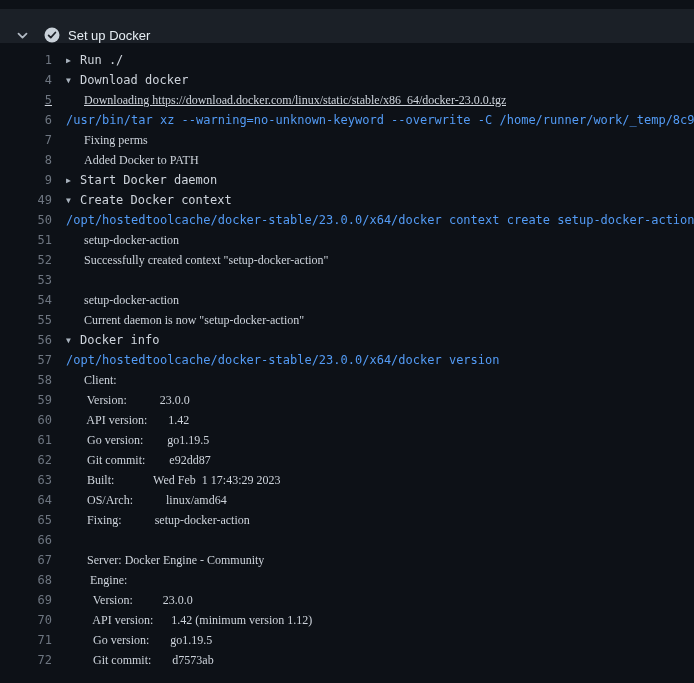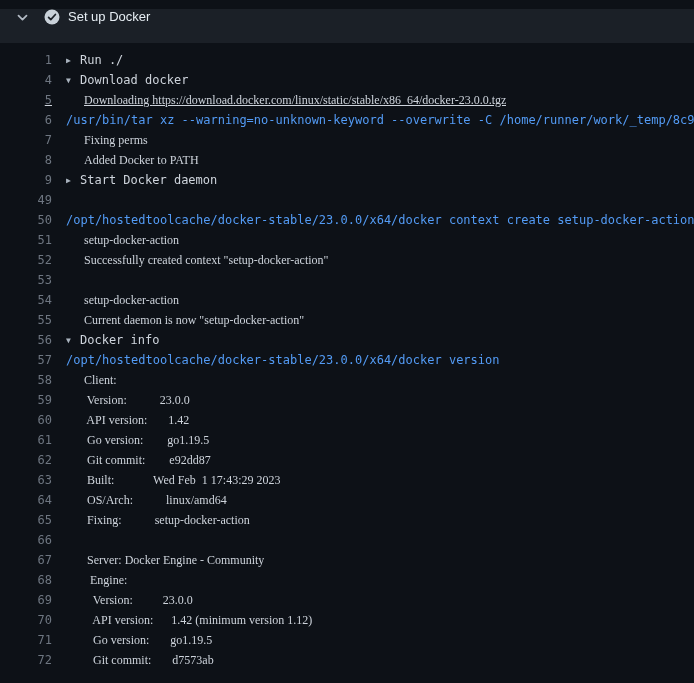--- a/index.html
+++ b/index.html
@@ -14,21 +14,21 @@
   html,body{margin:0;padding:0;}
   body{
     width:694px;height:683px;overflow:hidden;
     background:var(--bg);
     font-family:"Liberation Sans", sans-serif;
   }
   .step-header{
     margin-top:9px;
     height:34px;
     background:var(--header-bg);
-    display:flex;align-items:flex-start;
+    display:flex;align-items:flex-end;
     padding:0 14px;
     cursor:pointer;
   }
   .chev{display:flex;align-items:center;justify-content:center;width:16px;height:16px;flex:none;}
   .status{display:flex;align-items:center;justify-content:center;width:16px;height:16px;flex:none;margin-left:14px;}
   .step-title{
     margin-left:8px;
     color:#e6edf3;
     font-size:13px;
     font-weight:400;
@@ -75,21 +75,21 @@
 </div>
 
 <div class="log">
     <div class="row group"><span class="ln">1</span><span class="content"><span class="arrow">▶</span>Run ./</span></div>
     <div class="row group"><span class="ln">4</span><span class="content"><span class="arrow">▼</span>Download docker</span></div>
     <div class="row link"><span class="ln">5</span><span class="content">Downloading <span class="link">https://download.docker.com/linux/static/stable/x86_64/docker-23.0.0.tgz</span></span></div>
     <div class="row command"><span class="ln">6</span><span class="content">/usr/bin/tar xz --warning=no-unknown-keyword --overwrite -C /home/runner/work/_temp/8c93</span></div>
     <div class="row text"><span class="ln">7</span><span class="content">Fixing perms</span></div>
     <div class="row text"><span class="ln">8</span><span class="content">Added Docker to PATH</span></div>
     <div class="row group"><span class="ln">9</span><span class="content"><span class="arrow">▶</span>Start Docker daemon</span></div>
-    <div class="row group"><span class="ln">49</span></div>
+    <div class="row group"><span class="ln">49</span><span class="content"><span class="arrow">▼</span>Create Docker context</span></div>
     <div class="row command"><span class="ln">50</span><span class="content">/opt/hostedtoolcache/docker-stable/23.0.0/x64/docker context create setup-docker-action</span></div>
     <div class="row text"><span class="ln">51</span><span class="content">setup-docker-action</span></div>
     <div class="row text"><span class="ln">52</span><span class="content">Successfully created context "setup-docker-action"</span></div>
     <div class="row command"><span class="ln">53</span></div>
     <div class="row text"><span class="ln">54</span><span class="content">setup-docker-action</span></div>
     <div class="row text"><span class="ln">55</span><span class="content">Current daemon is now "setup-docker-action"</span></div>
     <div class="row group"><span class="ln">56</span><span class="content"><span class="arrow">▼</span>Docker info</span></div>
     <div class="row command"><span class="ln">57</span><span class="content">/opt/hostedtoolcache/docker-stable/23.0.0/x64/docker version</span></div>
     <div class="row text"><span class="ln">58</span><span class="content">Client:</span></div>
     <div class="row text"><span class="ln">59</span><span class="content"> Version:           23.0.0</span></div>

